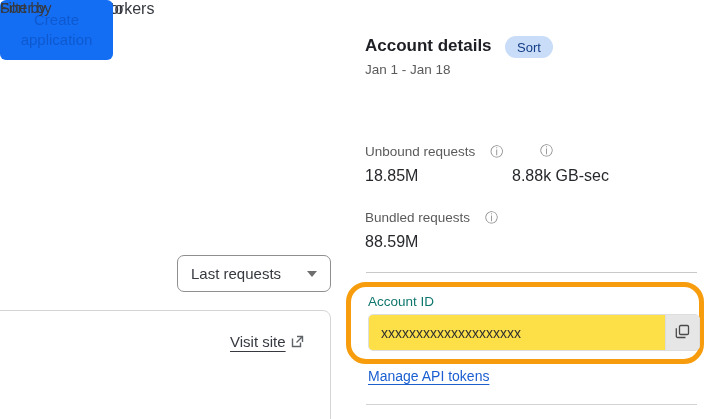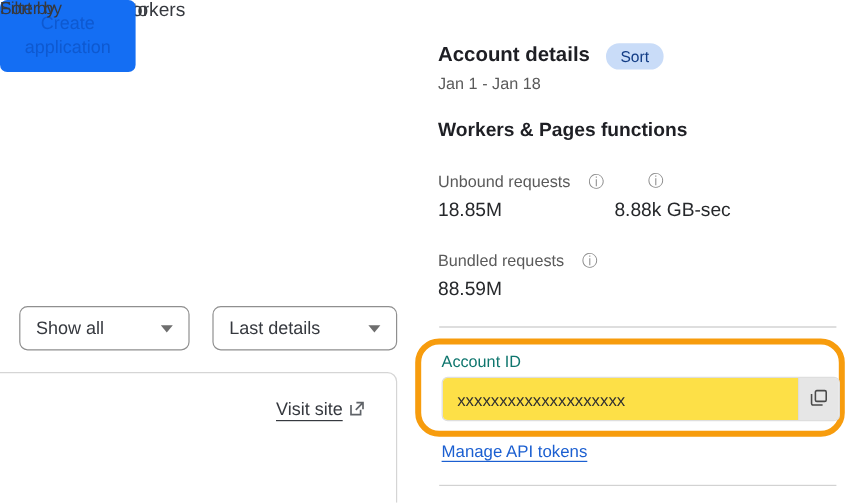--- a/index.html
+++ b/index.html
@@ -107,44 +107,39 @@
       </svg>
     </span>
     <span>to</span>
   </div>
 
   <button class="abs create-btn">Create application</button>
 
   <div class="abs ctl-label filter-label">Filter by</div>
   <div class="abs ctl-label sort-label">Sort by</div>
 
-  <div class="abs dropdown dd-filter">
-    <span>Show all</span>
-    <span class="caret"></span>
-  </div>
   <div class="abs dropdown dd-sort">
-    <span>Last details</span>
+    <span>Last requests</span>
     <span class="caret"></span>
   </div>
 
   <div class="abs site-card"></div>
   <div class="abs visit-site">
     <a>Visit site</a>
     <span class="ext-icon">
       <svg width="13" height="13" viewBox="0 0 13 13">
         <path d="M1.5 3.5 v8 h8 v-4" fill="none" stroke="#5F6368" stroke-width="1.4"></path>
         <path d="M6 1.5 h5.5 v5.5 M11.5 1.5 L5.5 7.5" fill="none" stroke="#5F6368" stroke-width="1.4"></path>
       </svg>
     </span>
   </div>
 
   <div class="abs acct-title">Account details</div>
   <div class="abs paid-badge">Sort</div>
   <div class="abs date-range">Jan 1 - Jan 18</div>
-  <div class="abs section-title">Workers &amp; Pages functions</div>
 
   <div class="abs stat-label" style="left:365px; top:144px;">
     <span>Unbound requests</span>
     <span class="info-icon">ⓘ</span>
   </div>
   <div class="abs stat-value" style="left:365px; top:167px;">18.85M</div>
 
   <div class="abs stat-label" style="left:540px; top:144px;">
     <span class="info-icon">ⓘ</span>
   </div>

